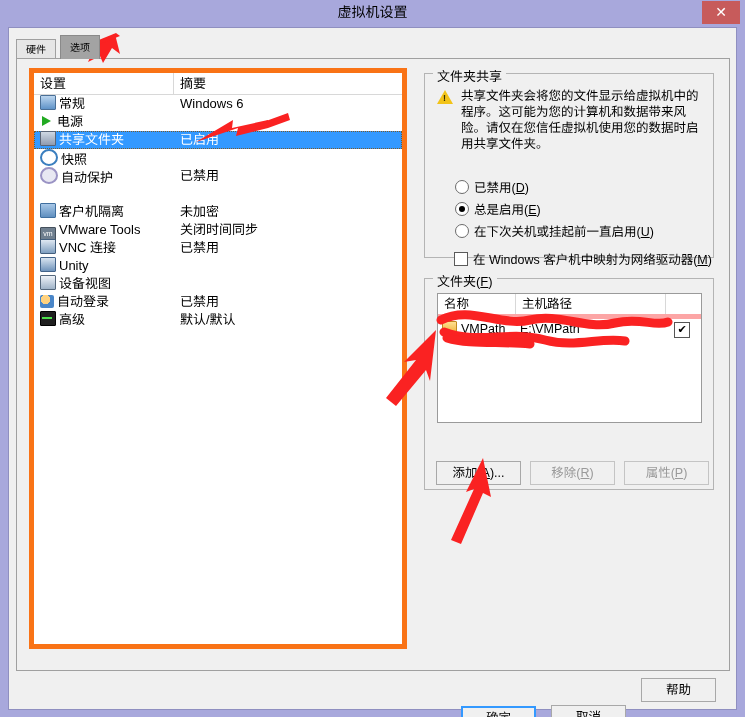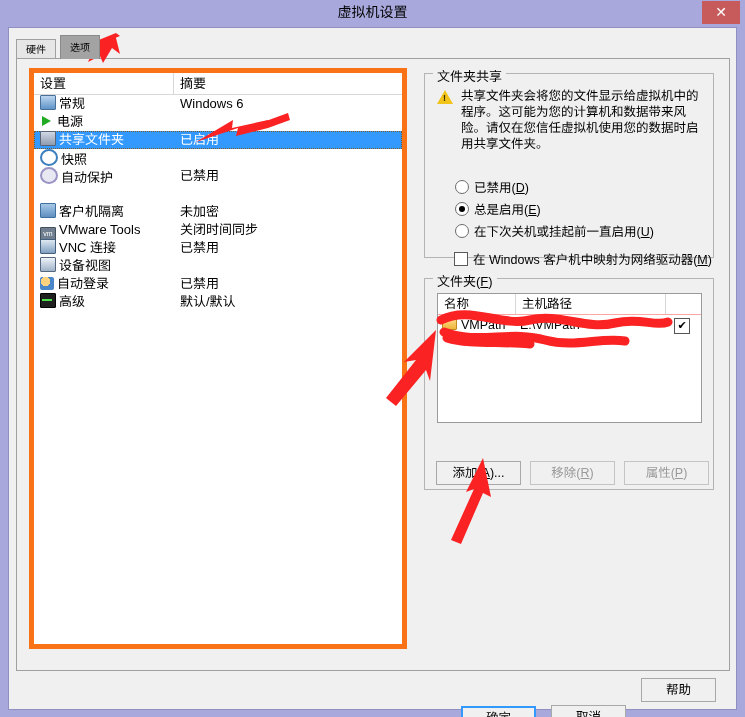--- a/index.html
+++ b/index.html
@@ -312,21 +312,21 @@
     width: 265px;
     height: 130px;
     background: #ffffff;
     border: 1px solid #9a9a9a;
     box-sizing: border-box;
     overflow: hidden;
   }
   .ft-header {
     position: relative;
     height: 20px;
-    border-bottom: 1px solid #fca5a5;
+    border-bottom: 5px solid #fca5a5;
   }
   .ft-header .fcol {
     position: absolute;
     top: 0; height: 20px; line-height: 20px;
     font-size: 12.5px;
     padding-left: 6px;
     box-sizing: border-box;
   }
   .fcol-1 { left: 0; width: 78px; border-right: 1px solid #d8d8d8; }
   .fcol-2 { left: 78px; width: 150px; border-right: 1px solid #d8d8d8; }
@@ -449,20 +449,24 @@
             <div class="cell-name"><span class="row-icon ic-access"></span><span>客户机隔离</span></div>
             <div class="cell-summary">未加密</div>
           </div>
           <div class="list-row">
             <div class="cell-name"><span class="row-icon ic-vm">vm</span><span>VMware Tools</span></div>
             <div class="cell-summary">关闭时间同步</div>
           </div>
           <div class="list-row">
             <div class="cell-name"><span class="row-icon ic-vnc"></span><span>VNC 连接</span></div>
             <div class="cell-summary">已禁用</div>
+          </div>
+          <div class="list-row">
+            <div class="cell-name"><span class="row-icon ic-unity"></span><span>Unity</span></div>
+            <div class="cell-summary"></div>
           </div>
           <div class="list-row">
             <div class="cell-name"><span class="row-icon ic-device"></span><span>设备视图</span></div>
             <div class="cell-summary"></div>
           </div>
           <div class="list-row">
             <div class="cell-name"><span class="row-icon ic-user"></span><span>自动登录</span></div>
             <div class="cell-summary">已禁用</div>
           </div>
           <div class="list-row">

